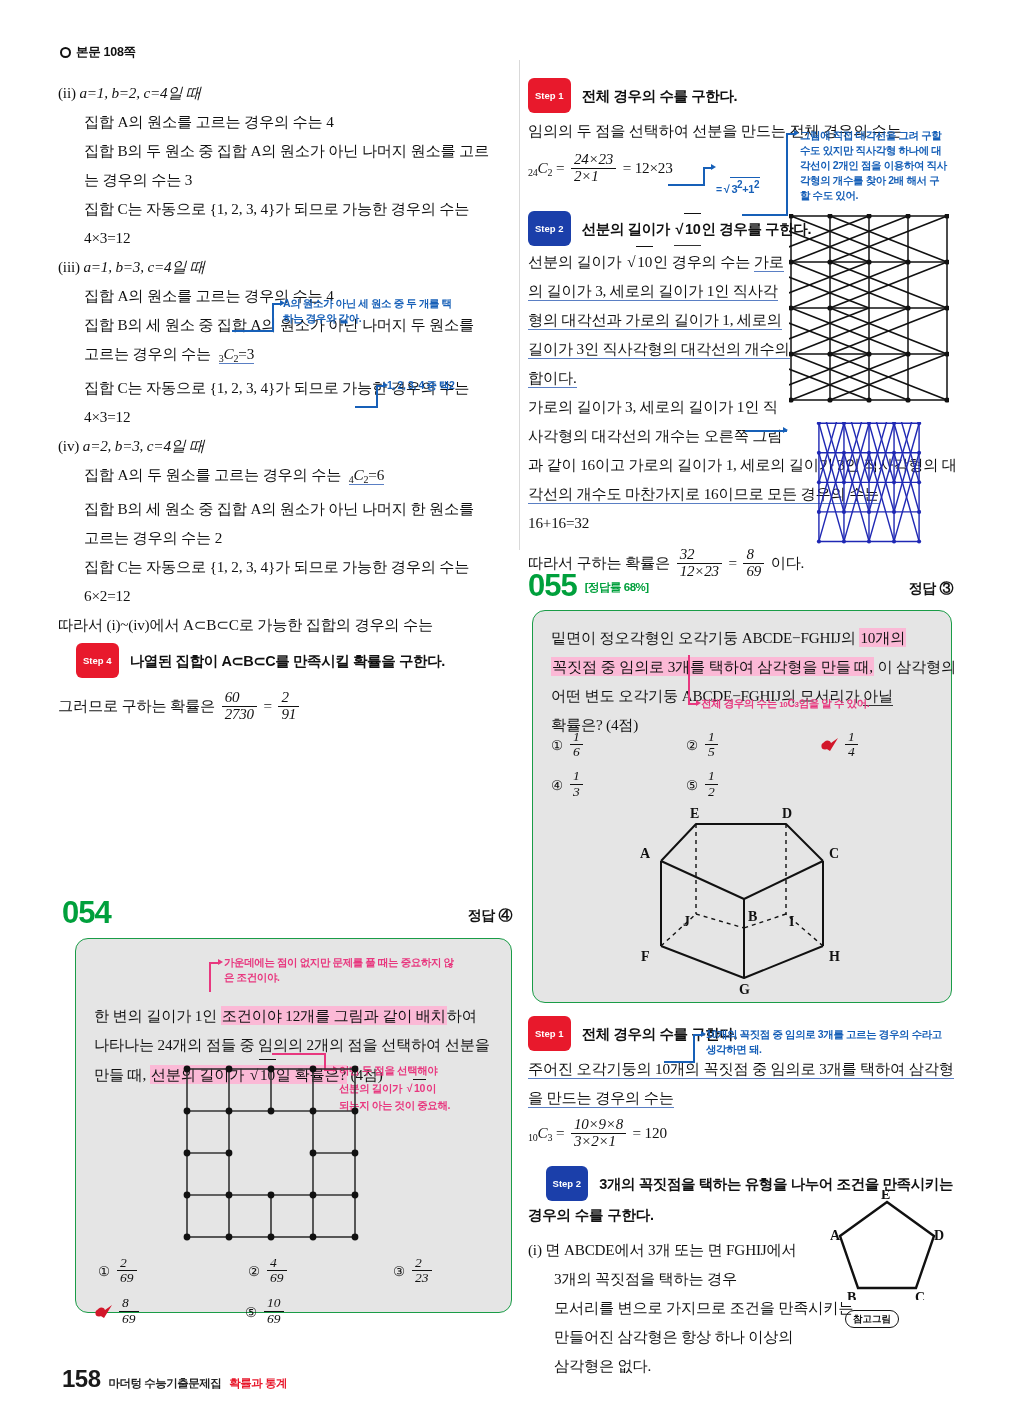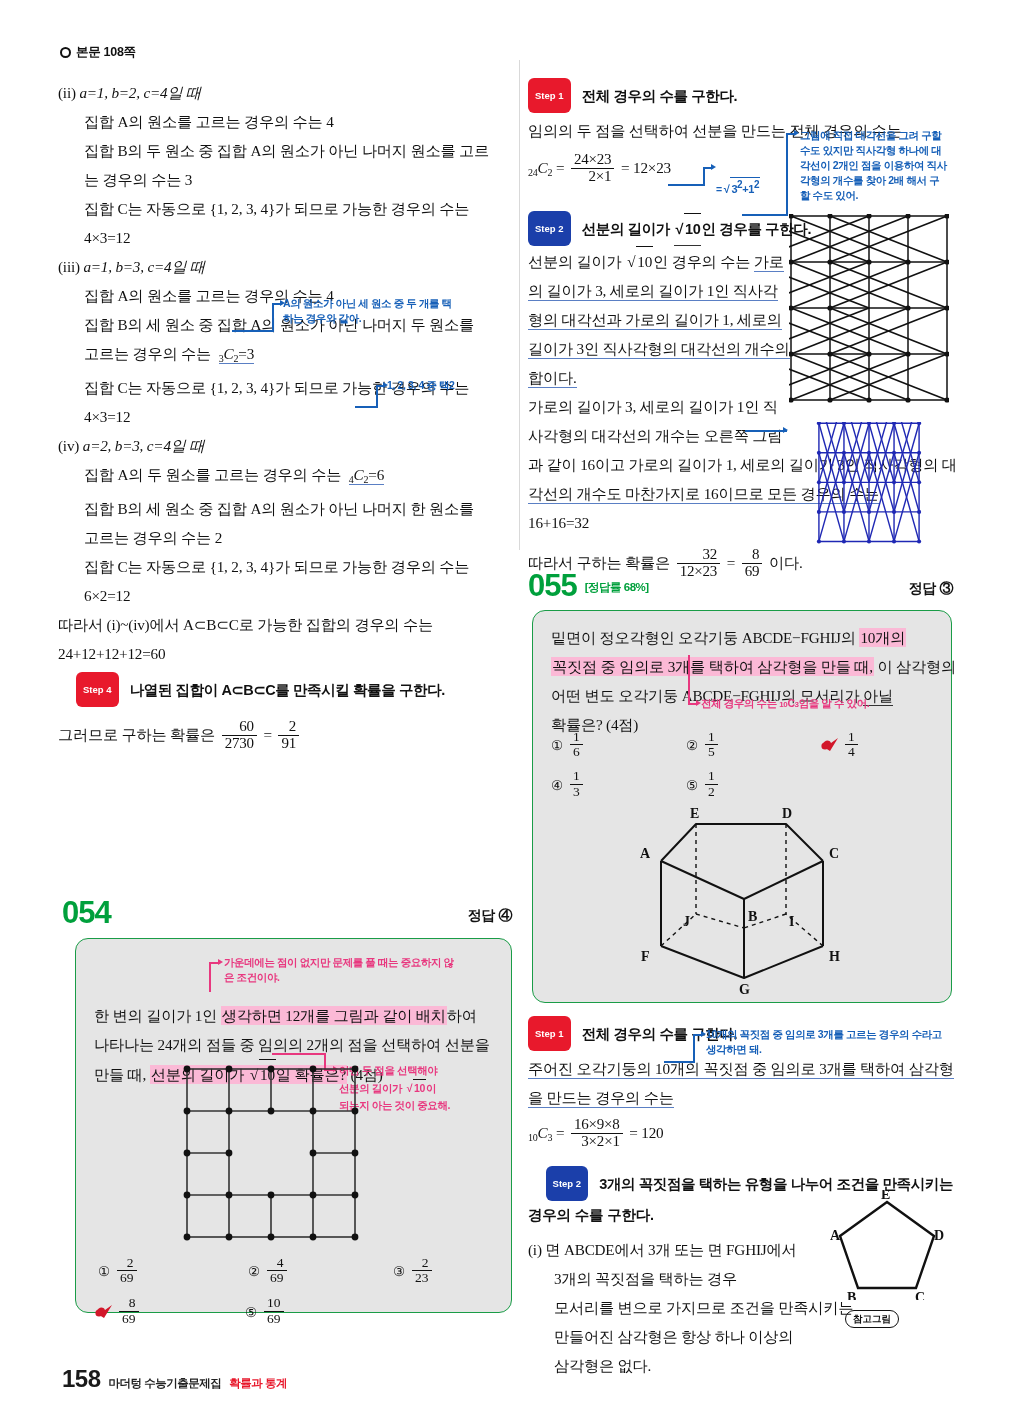--- a/index.html
+++ b/index.html
@@ -34,22 +34,22 @@
   
   .step { display:inline-block; font-family:"Liberation Sans", sans-serif; font-size:9.5px;
           font-weight:bold; color:#fff; padding:2.5px 7px 2.5px 7px; border-radius:6px;
           vertical-align:2px; letter-spacing:0px; }
   .step.red  { background:#e8192c; }
   .step.blue { background:#1b3faa; }
   .steprow { font-size:15px; line-height:30px; font-family:"Liberation Sans", sans-serif; font-weight:bold; }
   .steprow .stxt { font-size:14.5px; margin-left:7px; letter-spacing:-0.4px; }
 
   
-  .frac { display:inline-block; text-align:right; vertical-align:middle; line-height:1.05;
-          margin:0 3px; position:relative; top:-1px; }
+  .frac { display:inline-block; text-align:left; vertical-align:middle; line-height:1.05;
+          margin:0 3px; position:relative; top:-1px;font-style:italic; }
   .frac .num { display:block; font-size:13.5px; padding:0 3px; }
   .frac .den { display:block; font-size:13.5px; border-top:1.3px solid #111; padding:0 3px; }
   .fracbig .num, .fracbig .den { font-size:15px; }
 
   
   .rad { display:inline-block; position:relative; padding-left:2px; }
   .rad .bar { border-top:1.2px solid #111; padding:0 1px 0 1px; display:inline-block; margin-left:1px; }
 
   .sub { font-size:10px; vertical-align:-3px; }
   .sup { font-size:10px; vertical-align:5px; }
@@ -144,21 +144,20 @@
       <span class="ul-blue" style="margin-left:4px;">
         <span class="sub">4</span><span class="it">C</span><span class="sub">2</span>=6
       </span>
     </div>
     <div class="ln ind1">집합 B의 세 원소 중 집합 A의 원소가 아닌 나머지 한 원소를</div>
     <div class="ln ind1">고르는 경우의 수는 2</div>
     <div class="ln ind1">집합 C는 자동으로 {1, 2, 3, 4}가 되므로 가능한 경우의 수는</div>
     <div class="ln ind1">6×2=12</div>
 
     <div class="ln">따라서 (i)~(iv)에서 A⊂B⊂C로 가능한 집합의 경우의 수는</div>
-    <div class="ln">24+12+12+12=60</div>
 
     <div class="steprow" style="margin-top:4px; padding-left:18px;">
       <span class="step red">Step 4</span>
       <span class="stxt">나열된 집합이 A⊂B⊂C를 만족시킬 확률을 구한다.</span>
     </div>
 
     <div class="ln" style="margin-top:13px;">
       <span>그러므로 구하는 확률은</span>
       <span class="frac fracbig">
         <span class="num">60</span>
@@ -191,21 +190,21 @@
 
   <div class="pbox" style="position:absolute; left:75px; top:938px; width:437px; height:375px;">
 
     <div class="anno pink" style="position:absolute; left:148px; top:16px; width:230px;">가운데에는 점이 없지만 문제를 풀 때는 중요하지 않은 조건이야.</div>
     <div class="aline pink" style="position:absolute; left:133px; top:23px; width:11px; height:1.6px;"></div>
     <div class="arrow-r pink" style="position:absolute; left:142px; top:20px;"></div>
     <div class="aline pink" style="position:absolute; left:133px; top:23px; width:1.6px; height:30px;"></div>
 
     <div style="position:absolute; left:18px; top:62px; width:405px;">
       <div class="ln">
-        <span>한 변의 길이가 1인 </span><span class="hl">생각하면 12개를 그림과 같이 배치</span><span>하여</span>
+        <span>한 변의 길이가 1인 </span><span class="hl">조건이야 12개를 그림과 같이 배치</span><span>하여</span>
       </div>
       <div class="ln">나타나는 24개의 점들 중 임의의 2개의 점을 선택하여 선분을</div>
       <div class="ln">
         <span>만들 때, </span><span class="hl">선분의 길이가 <span class="rad">√<span class="bar">10</span></span>일 확률은?</span><span> (4점)</span>
       </div>
     </div>
 
     <div class="anno pink" style="position:absolute; left:263px; top:123px; width:160px; line-height:17px;">
       어떤 두 점을 선택해야<br>선분의 길이가 <span class="rad">√<span class="bar">10</span></span>이<br>되는지 아는 것이 중요해.
     </div>
@@ -637,21 +636,21 @@
     <div class="steprow" style="padding-left:0px;">
       <span class="step red">Step 1</span>
       <span class="stxt">전체 경우의 수를 구한다.</span>
     </div>
     <div class="ln" style="margin-top:3px;"><span class="ul-blue">주어진 오각기둥의 10개의 꼭짓점 중 임의로 3개를 택하여 삼각형</span></div>
     <div class="ln"><span class="ul-blue">을 만드는 경우의 수는</span></div>
     <div class="ln" style="margin-top:6px;">
       <span class="sub">10</span><span class="it">C</span><span class="sub">3</span>
       <span>=</span>
       <span class="frac fracbig">
-        <span class="num">16×9×8</span>
+        <span class="num">10×9×8</span>
         <span class="den">3×2×1</span>
       </span>
       <span>=</span>
       <span>120</span>
     </div>
     <div class="steprow" style="margin-top:14px; padding-left:14px;text-align:right;">
       <span class="step blue">Step 2</span>
       <span class="stxt">3개의 꼭짓점을 택하는 유형을 나누어 조건을 만족시키는</span>
     </div>
     <div class="ln" style="font-family:'Liberation Sans',sans-serif; font-weight:bold; font-size:14.5px;">경우의 수를 구한다.</div>

